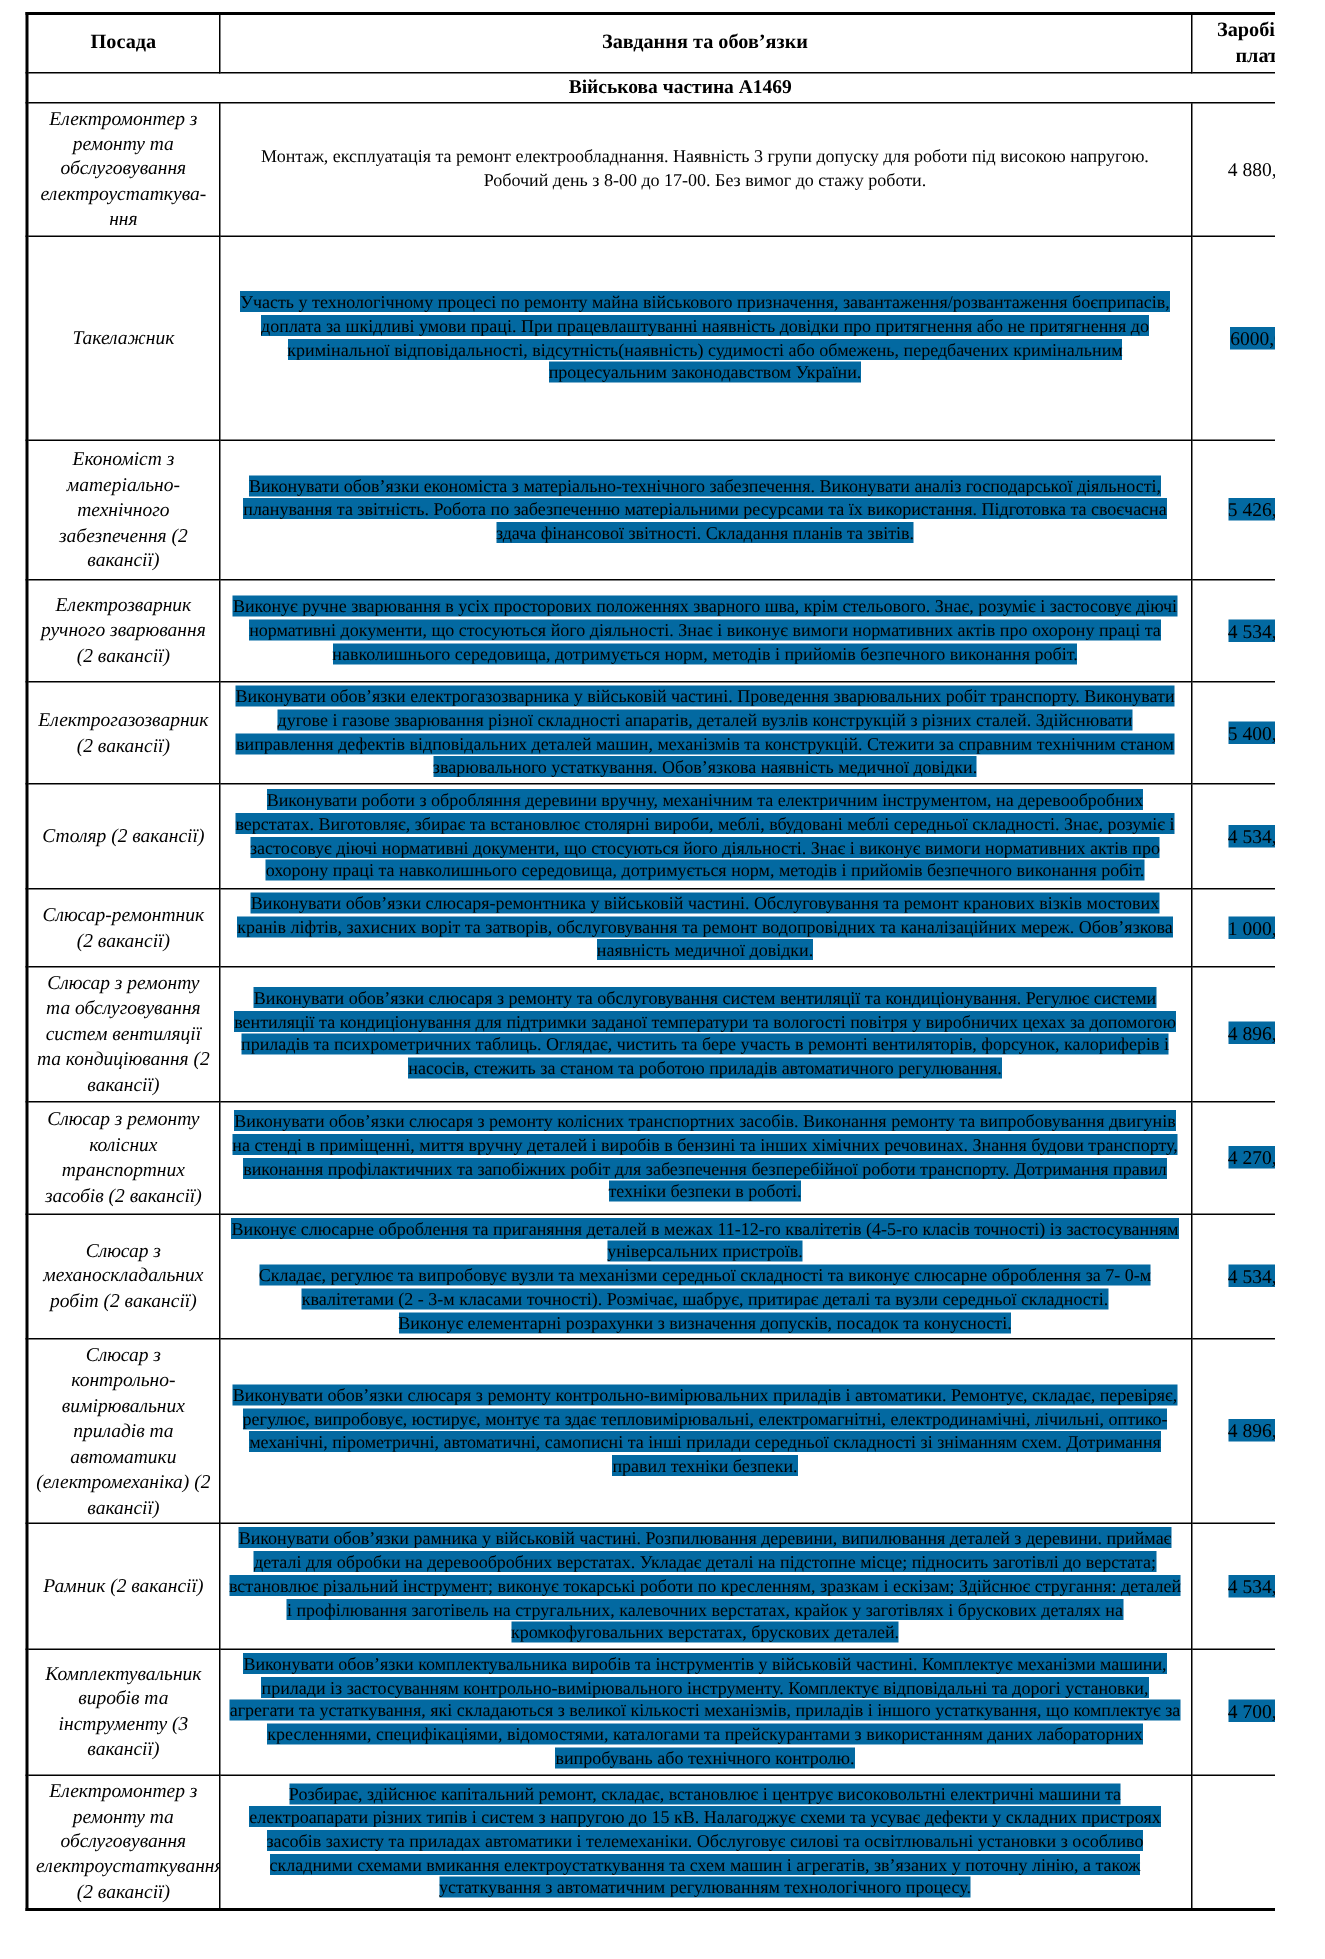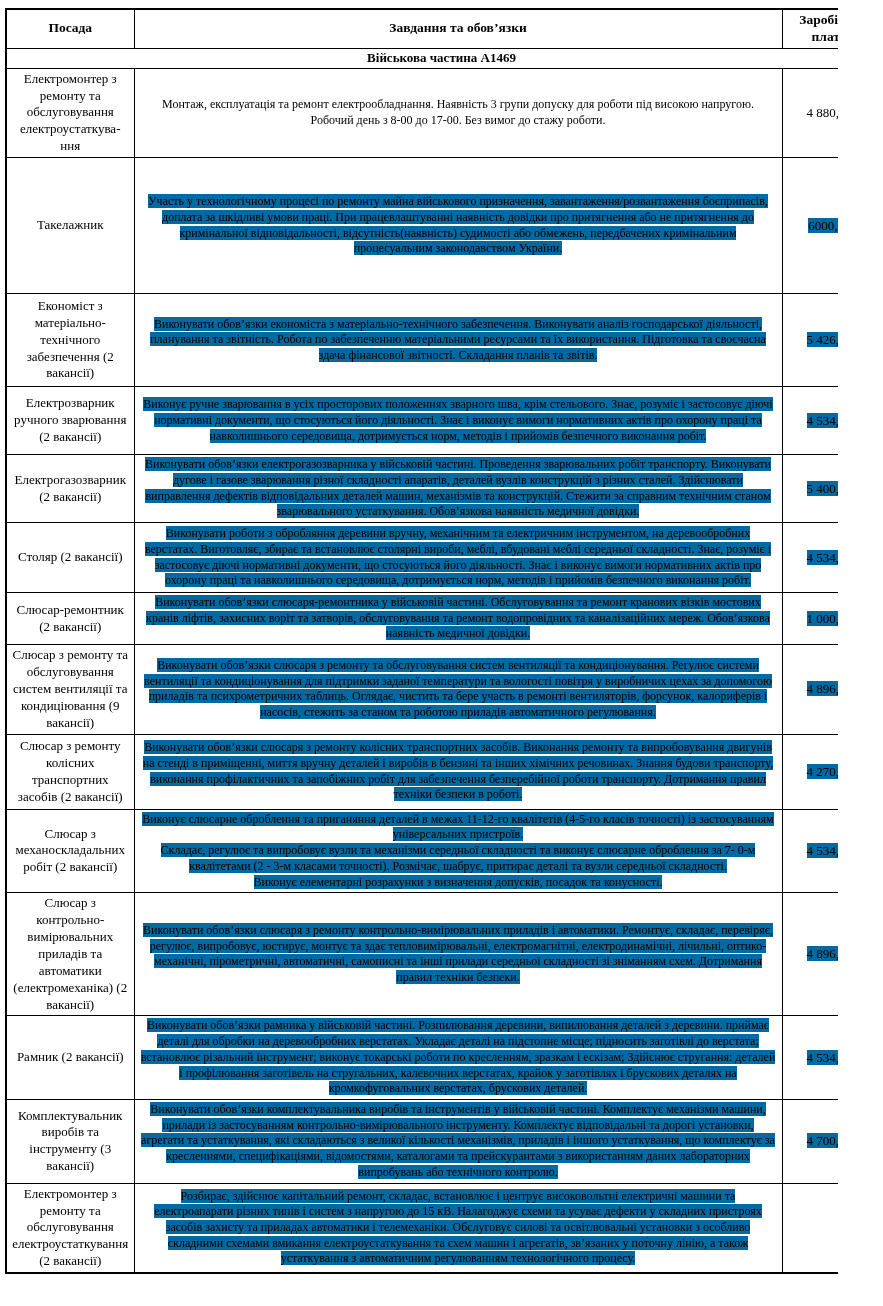--- a/index.html
+++ b/index.html
@@ -9,20 +9,21 @@
     font-family: "Liberation Serif", "DejaVu Serif", serif;
     color: #000000;
   }
   .page {
     width: 838px;
     height: 1306px;
     box-sizing: border-box;
     padding: 8px 6px 3px 5px;
     background: #ffffff;
     overflow: hidden;
+    margin-left: 12px;
   }
   table.vac {
     border-collapse: collapse;
     table-layout: fixed;
     width: 871px;
   }
   table.vac td, table.vac th {
     border: 1px solid #000000;
     vertical-align: middle;
     padding: 2px 5px;
@@ -41,20 +42,21 @@
     font-size: 13px;
     text-align: center;
     padding: 1px 4px;
     line-height: 1.15;
   }
   td.pos {
     font-size: 13px;
     text-align: center;
     line-height: 1.3;
     padding: 2px 3px;
+    font-style: italic;
   }
   td.duty {
     font-size: 12px;
     text-align: center;
     line-height: 1.31;
     padding: 2px 7px;
   }
   td.sal {
     font-size: 13px;
     text-align: center;
@@ -119,21 +121,21 @@
         <td class="pos">Столяр (2 вакансії)</td>
         <td class="duty"><span class="hl">Виконувати роботи з обробляння деревини вручну, механічним та електричним інструментом, на деревообробних верстатах. Виготовляє, збирає та встановлює столярні вироби, меблі, вбудовані меблі середньої складності. Знає, розуміє і застосовує діючі нормативні документи, що стосуються його діяльності. Знає і виконує вимоги нормативних актів про охорону праці та навколишнього середовища, дотримується норм, методів і прийомів безпечного виконання робіт.</span></td>
         <td class="sal"><span class="hl">4 534,00</span></td>
       </tr>
       <tr style="height:44px">
         <td class="pos">Слюсар-ремонтник (2 вакансії)</td>
         <td class="duty"><span class="hl">Виконувати обов’язки слюсаря-ремонтника у військовій частині. Обслуговування та ремонт кранових візків мостових кранів ліфтів, захисних воріт та затворів, обслуговування та ремонт водопровідних та каналізаційних мереж. Обов’язкова наявність медичної довідки.</span></td>
         <td class="sal"><span class="hl">1 000,00</span></td>
       </tr>
       <tr style="height:88px">
-        <td class="pos">Слюсар з ремонту та обслуговування систем вентиляції та кондиціювання (9 вакансії)</td>
+        <td class="pos">Слюсар з ремонту та обслуговування систем вентиляції та кондиціювання (2 вакансії)</td>
         <td class="duty"><span class="hl">Виконувати обов’язки слюсаря з ремонту та обслуговування систем вентиляції та кондиціонування. Регулює системи вентиляції та кондиціонування для підтримки заданої температури та вологості повітря у виробничих цехах за допомогою приладів та психрометричних таблиць. Оглядає, чистить та бере участь в ремонті вентиляторів, форсунок, калориферів і насосів, стежить за станом та роботою приладів автоматичного регулювання.</span></td>
         <td class="sal"><span class="hl">4 896,00</span></td>
       </tr>
       <tr style="height:75px">
         <td class="pos">Слюсар з ремонту колісних транспортних засобів (2 вакансії)</td>
         <td class="duty"><span class="hl">Виконувати обов’язки слюсаря з ремонту колісних транспортних засобів. Виконання ремонту та випробовування двигунів на стенді в приміщенні, миття вручну деталей і виробів в бензині та інших хімічних речовинах. Знання будови транспорту, виконання профілактичних та запобіжних робіт для забезпечення безперебійної роботи транспорту. Дотримання правил техніки безпеки в роботі.</span></td>
         <td class="sal"><span class="hl">4 270,00</span></td>
       </tr>
       <tr style="height:74px">
         <td class="pos">Слюсар з механоскладальних робіт (2 вакансії)</td>

